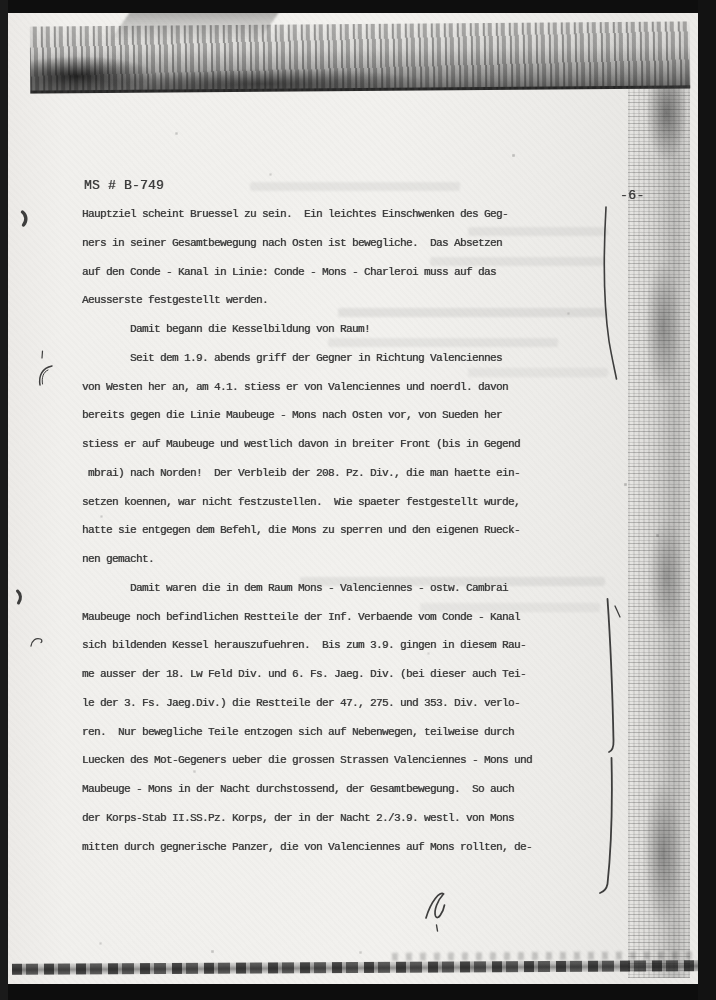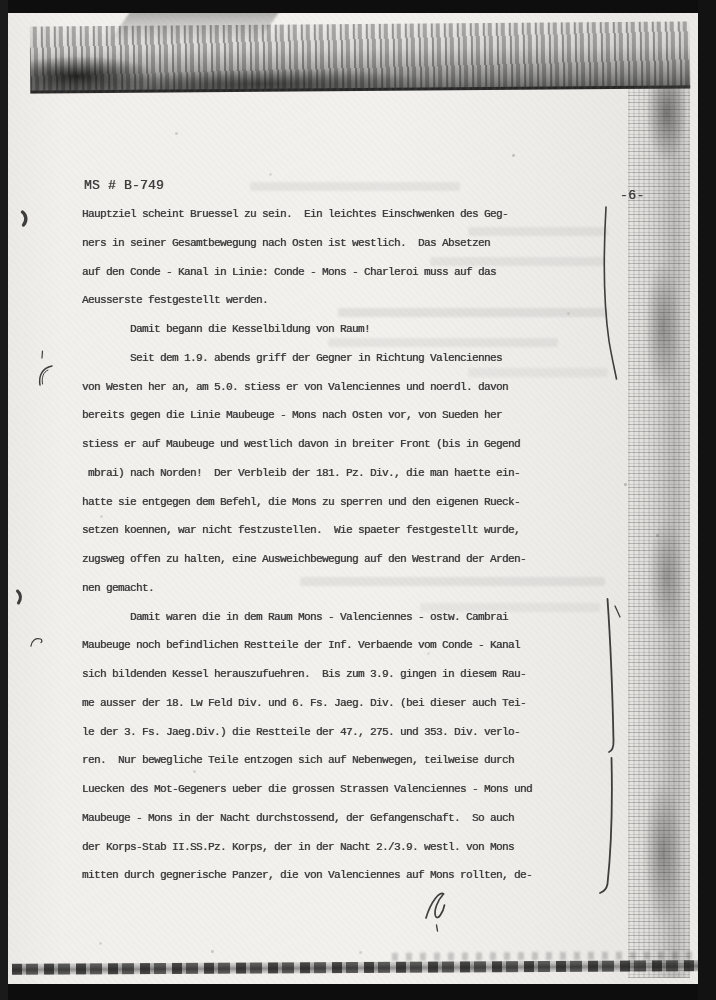--- a/index.html
+++ b/index.html
@@ -119,41 +119,40 @@
   <div class="ghost g4"></div>
   <div class="ghost g5"></div>
   <div class="ghost g6"></div>
   <div class="ghost g7"></div>
   <div class="ghost g8"></div>
 
   <div class="doc-number typed">MS # B-749</div>
   <div class="page-number typed">-6-</div>
   <div class="text-block typed" id="text-block">
       <div class="line">Hauptziel scheint Bruessel zu sein.  Ein leichtes Einschwenken des Geg-</div>
-      <div class="line">ners in seiner Gesamtbewegung nach Osten ist westlich.  Das Absetzen</div>
+      <div class="line">ners in seiner Gesamtbewegung nach Osten ist bewegliche.  Das Absetzen</div>
       <div class="line">auf den Conde - Kanal in Linie: Conde - Mons - Charleroi muss auf das</div>
       <div class="line">Aeusserste festgestellt werden.</div>
       <div class="line">        Damit begann die Kesselbildung von Raum!</div>
       <div class="line">        Seit dem 1.9. abends griff der Gegner in Richtung Valenciennes</div>
-      <div class="line">von Westen her an, am 5.0. stiess er von Valenciennes und noerdl. davon</div>
+      <div class="line">von Westen her an, am 4.1. stiess er von Valenciennes und noerdl. davon</div>
       <div class="line">bereits gegen die Linie Maubeuge - Mons nach Osten vor, von Sueden her</div>
       <div class="line">stiess er auf Maubeuge und westlich davon in breiter Front (bis in Gegend</div>
-      <div class="line"> mbrai) nach Norden!  Der Verbleib der 181. Pz. Div., die man haette ein-</div>
+      <div class="line"> mbrai) nach Norden!  Der Verbleib der 208. Pz. Div., die man haette ein-</div>
+      <div class="line">setzen koennen, war nicht festzustellen.  Wie spaeter festgestellt wurde,</div>
       <div class="line">hatte sie entgegen dem Befehl, die Mons zu sperren und den eigenen Rueck-</div>
-      <div class="line">setzen koennen, war nicht festzustellen.  Wie spaeter festgestellt wurde,</div>
-      <div class="line">zugsweg offen zu halten, eine Ausweichbewegung auf den Westrand der Arden-</div>
       <div class="line">nen gemacht.</div>
       <div class="line">        Damit waren die in dem Raum Mons - Valenciennes - ostw. Cambrai</div>
       <div class="line">Maubeuge noch befindlichen Restteile der Inf. Verbaende vom Conde - Kanal</div>
       <div class="line">sich bildenden Kessel herauszufuehren.  Bis zum 3.9. gingen in diesem Rau-</div>
       <div class="line">me ausser der 18. Lw Feld Div. und 6. Fs. Jaeg. Div. (bei dieser auch Tei-</div>
       <div class="line">le der 3. Fs. Jaeg.Div.) die Restteile der 47., 275. und 353. Div. verlo-</div>
       <div class="line">ren.  Nur bewegliche Teile entzogen sich auf Nebenwegen, teilweise durch</div>
       <div class="line">Luecken des Mot-Gegeners ueber die grossen Strassen Valenciennes - Mons und</div>
-      <div class="line">Maubeuge - Mons in der Nacht durchstossend, der Gefangenschaft.  So auch</div>
+      <div class="line">Maubeuge - Mons in der Nacht durchstossend, der Gesamtbewegung.  So auch</div>
       <div class="line">der Korps-Stab II.SS.Pz. Korps, der in der Nacht 2./3.9. westl. von Mons</div>
       <div class="line">mitten durch gegnerische Panzer, die von Valenciennes auf Mons rollten, de-</div>
     </div>
 
   <svg class="pen" width="716" height="1000" viewBox="0 0 716 1000">
     <path stroke-width="1.6" d="M606 207 C603.5 252 603 300 609 341 C611.5 356 614.5 369 616.5 379"></path>
     <path stroke-width="1.3" d="M615 606 L620 617"></path>
     <path stroke-width="1.8" d="M607.5 599 C610.5 642 612.5 692 613.5 741 C613.7 747 611.5 751 609 752"></path>
     <path stroke-width="1.8" d="M611.5 758 C612.5 801 611.5 846 607.5 884 C606.5 889 603 892 600 893"></path>
     <path stroke-width="1.7" d="M426 918 C431 901 440 891 443.5 894 C438 900 433.5 910 435.5 916 C437.5 921 443 913 444.5 905"></path>

